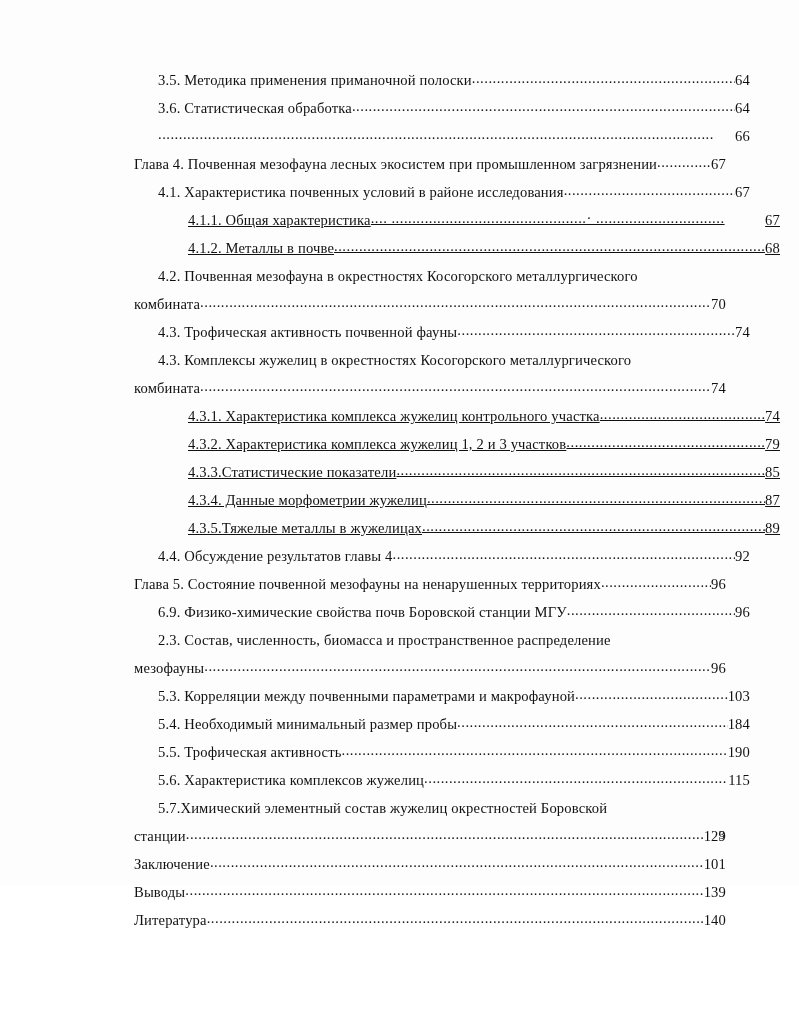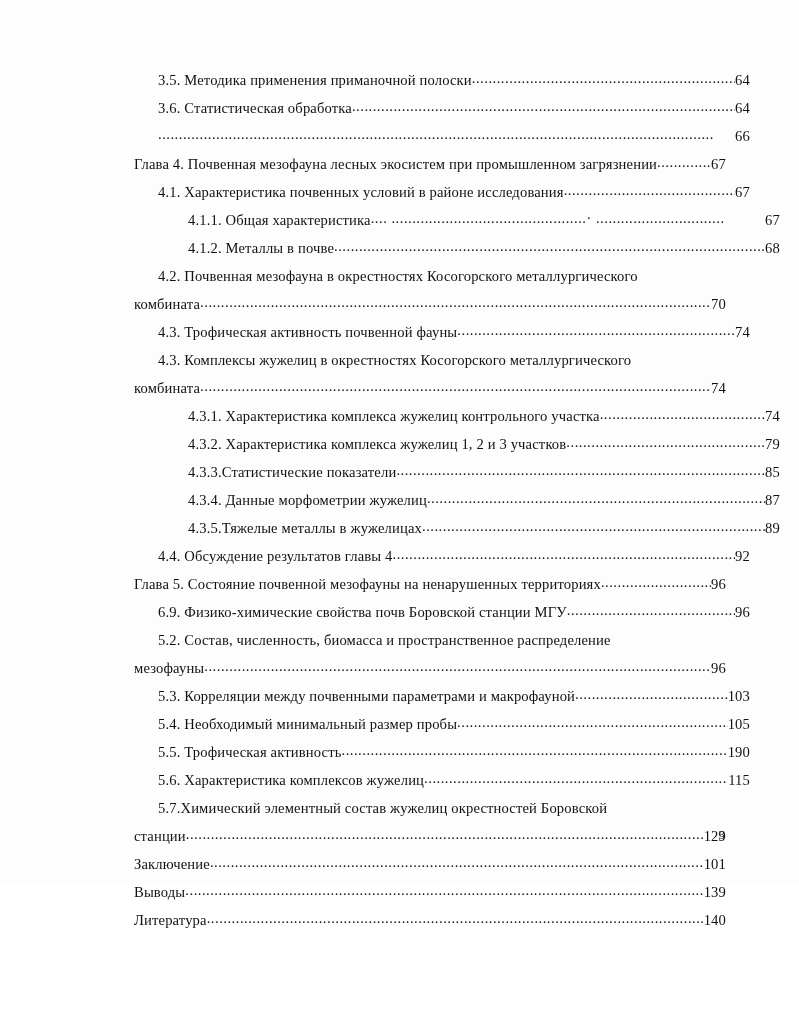--- a/index.html
+++ b/index.html
@@ -36,21 +36,21 @@
     width: 592px;
     margin-left: 134px;
     height: 28px;
     font-size: 14.6px;
     letter-spacing: 0.01em;
     white-space: nowrap;
   }
   
   .lvl-0 { padding-left: 0px; }
   .lvl-1 { padding-left: 24px; }
-  .lvl-2 { padding-left: 54px; }
+  .lvl-2 { padding-left: 54px; text-decoration: underline; }
   
   .cont { padding-left: 0px; }
 
   .row-title {
     flex: 0 0 auto;
   }
   .row-leader {
     flex: 1 1 auto;
     overflow: hidden;
     white-space: nowrap;
@@ -181,37 +181,37 @@
         <span class="row-title">Глава 5. Состояние почвенной мезофауны на ненарушенных территориях</span>
         <span class="row-leader"></span>
         <span class="row-page">96</span>
       </div>
       <div class="toc-row lvl-1">
         <span class="row-title">6.9. Физико-химические свойства почв Боровской станции МГУ</span>
         <span class="row-leader"></span>
         <span class="row-page">96</span>
       </div>
       <div class="toc-row lvl-1 no-leader">
-        <span class="row-title">5.2. Состав, численность, биомасса и пространственное распределение</span>
+        <span class="row-title">2.3. Состав, численность, биомасса и пространственное распределение</span>
         <span class="row-page"></span>
       </div>
       <div class="toc-row cont">
         <span class="row-title">мезофауны</span>
         <span class="row-leader"></span>
         <span class="row-page">96</span>
       </div>
       <div class="toc-row lvl-1">
         <span class="row-title">5.3. Корреляции между почвенными параметрами и макрофауной</span>
         <span class="row-leader"></span>
         <span class="row-page">103</span>
       </div>
       <div class="toc-row lvl-1">
         <span class="row-title">5.4. Необходимый минимальный размер пробы</span>
         <span class="row-leader"></span>
-        <span class="row-page">105</span>
+        <span class="row-page">184</span>
       </div>
       <div class="toc-row lvl-1">
         <span class="row-title">5.5. Трофическая активность</span>
         <span class="row-leader"></span>
         <span class="row-page">190</span>
       </div>
       <div class="toc-row lvl-1">
         <span class="row-title">5.6. Характеристика комплексов жужелиц</span>
         <span class="row-leader"></span>
         <span class="row-page">115</span>

